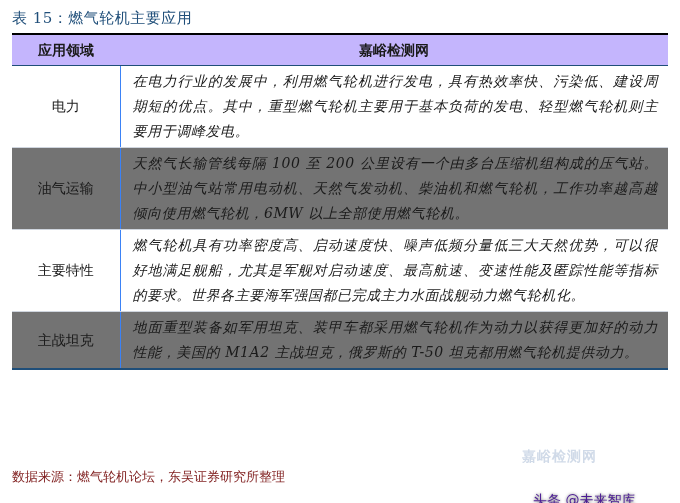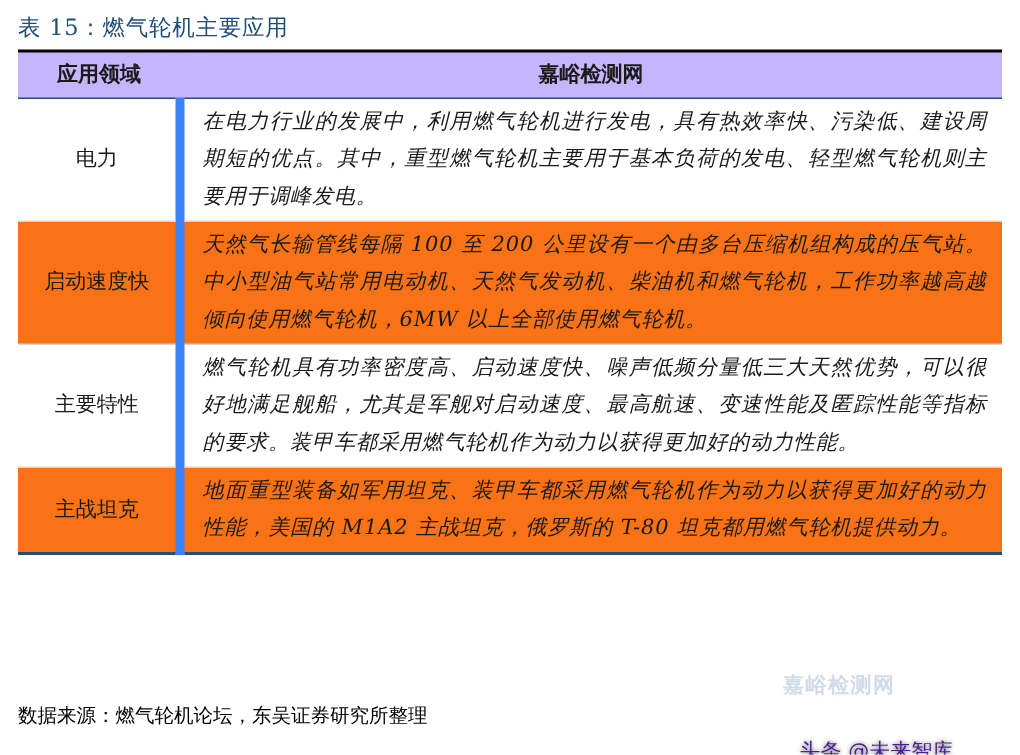--- a/index.html
+++ b/index.html
@@ -6,26 +6,26 @@
   body { width:680px; height:503px; position:relative; overflow:hidden;
          font-family:"DejaVu Serif","Liberation Serif",serif; color:#1a1a1a; }
   .title { position:absolute; left:12px; top:9px; font-size:15px; font-weight:normal;
            color:#1f4e79; letter-spacing:0.5px; }
   .tbl { position:absolute; left:12px; top:33px; width:656px; border-collapse:collapse; }
   .tbl td, .tbl th { font-size:14px; line-height:25px; vertical-align:middle; padding:0; }
   .tbl .hdr th { background:#c4b5fd; font-weight:bold; height:30px;
                  border-top:2px solid #000000; border-bottom:1.5px solid #1f4e79; }
   .tbl .hdr th.c1 { width:108px; text-align:center; }
   .tbl .hdr th.c2 { text-align:center; }
-  .tbl td.c1 { text-align:center; border-right:6px solid #3b82f6; }
+  .tbl td.c1 { text-align:center; border-right:1px solid #3b82f6; }
   .tbl td.c2 { padding:3px 10px 3px 12px; text-align:justify; letter-spacing:0.6px;font-style:italic; }
   .tbl tr.row td { border-bottom:1px solid #cfd5de; }
-  .tbl tr.row.alt td { background:#f97316; }
+  .tbl tr.row.alt td { background:#737373; }
   .tbl tr.row.last td { border-bottom:2px solid #1f4e79; }
-  .source { position:absolute; left:12px; top:468px; font-size:13px; color:#000000; }
+  .source { position:absolute; left:12px; top:468px; font-size:13px; color:#7f1d1d; }
   .wm { position:absolute; left:522px; top:448px; font-size:14px; color:rgba(120,150,190,0.35);
         font-family:"DejaVu Sans",sans-serif; letter-spacing:1px;font-weight:bold; }
   .wm2 { position:absolute; left:533px; top:474px; font-size:14px; color:#4c1d95;
          font-family:"DejaVu Sans",sans-serif; text-shadow:0 0 3px rgba(0,0,0,0.6);margin-top:18px; }
 </style>
 </head>
 <body>
 
 <div class="title">表 15：燃气轮机主要应用</div>
 
@@ -33,29 +33,29 @@
   <tbody>
       <tr class="hdr">
     <th class="c1">应用领域</th>
     <th class="c2">嘉峪检测网</th>
   </tr>
   <tr class="row">
     <td class="c1">电力</td>
     <td class="c2">在电力行业的发展中，利用燃气轮机进行发电，具有热效率快、污染低、建设周期短的优点。其中，重型燃气轮机主要用于基本负荷的发电、轻型燃气轮机则主要用于调峰发电。</td>
   </tr>
   <tr class="row alt">
-    <td class="c1">启动速度快</td>
+    <td class="c1">油气运输</td>
     <td class="c2">天然气长输管线每隔 100 至 200 公里设有一个由多台压缩机组构成的压气站。中小型油气站常用电动机、天然气发动机、柴油机和燃气轮机，工作功率越高越倾向使用燃气轮机，6MW 以上全部使用燃气轮机。</td>
   </tr>
   <tr class="row">
     <td class="c1">主要特性</td>
-    <td class="c2">燃气轮机具有功率密度高、启动速度快、噪声低频分量低三大天然优势，可以很好地满足舰船，尤其是军舰对启动速度、最高航速、变速性能及匿踪性能等指标的要求。装甲车都采用燃气轮机作为动力以获得更加好的动力性能。</td>
+    <td class="c2">燃气轮机具有功率密度高、启动速度快、噪声低频分量低三大天然优势，可以很好地满足舰船，尤其是军舰对启动速度、最高航速、变速性能及匿踪性能等指标的要求。世界各主要海军强国都已完成主力水面战舰动力燃气轮机化。</td>
   </tr>
   <tr class="row alt last">
     <td class="c1">主战坦克</td>
-    <td class="c2">地面重型装备如军用坦克、装甲车都采用燃气轮机作为动力以获得更加好的动力性能，美国的 M1A2 主战坦克，俄罗斯的 T-80 坦克都用燃气轮机提供动力。</td>
+    <td class="c2">地面重型装备如军用坦克、装甲车都采用燃气轮机作为动力以获得更加好的动力性能，美国的 M1A2 主战坦克，俄罗斯的 T-50 坦克都用燃气轮机提供动力。</td>
   </tr>
 </tbody>
   </table>
 
 <div class="source">数据来源：燃气轮机论坛，东吴证券研究所整理</div>
 <div class="wm">嘉峪检测网</div>
 <div class="wm2">头条 @未来智库</div>
 
 </body></html>

